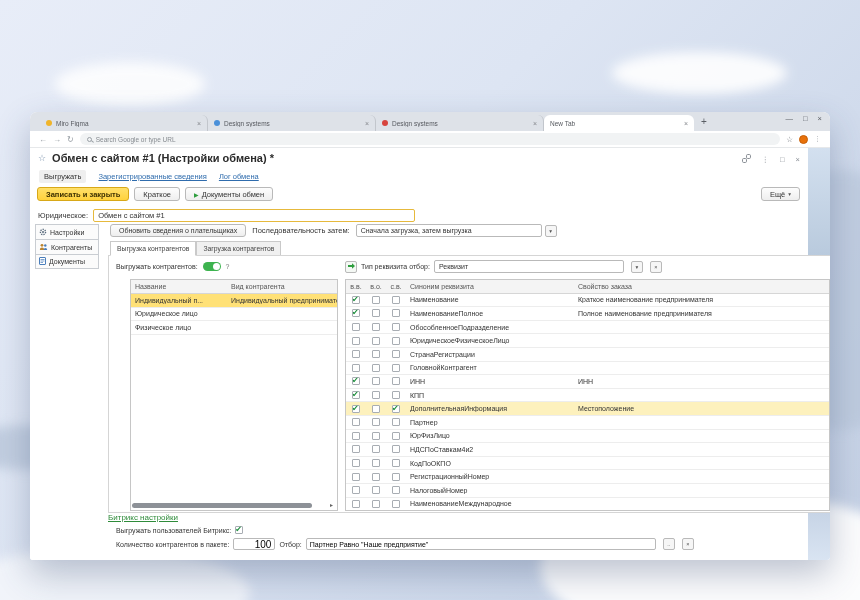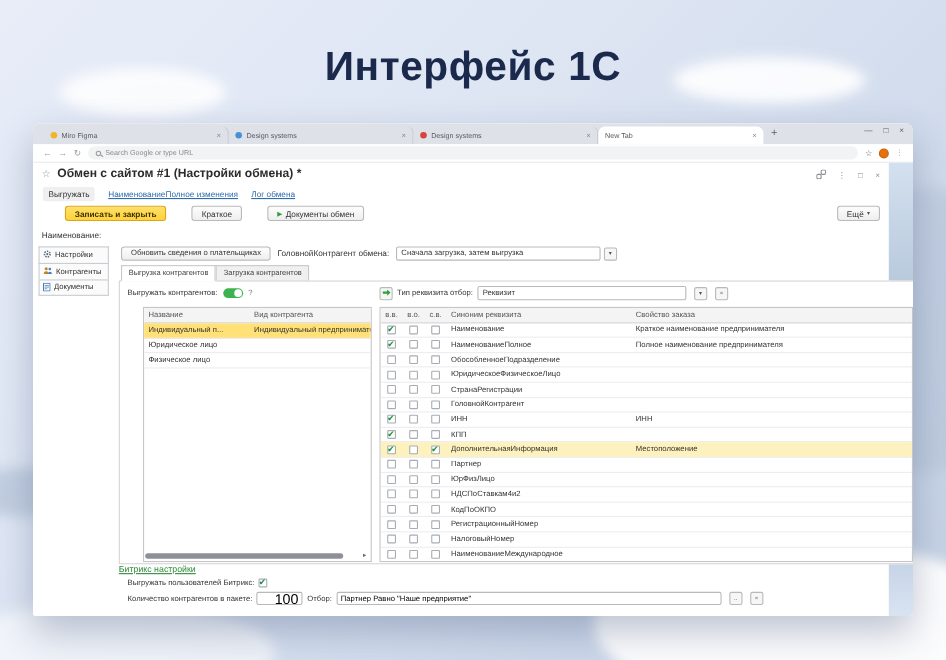--- a/index.html
+++ b/index.html
@@ -48,21 +48,21 @@
 
   .hrow { position:absolute; left:8px; top:4px; display:flex; align-items:center; gap:6px; }
   .hstar { color:#7c93ad; font-size:9px; }
   .htitle { font-size:11px; font-weight:700; color:#2b2b2b; }
   .hicons { position:absolute; right:30px; top:6px; display:flex; gap:11px; align-items:center; color:#8a8f96; font-size:7.5px; }
 
   .navlinks { position:absolute; left:9px; top:22px; display:flex; gap:12px; align-items:center; font-size:7.5px; }
   .navmain { background:#efefef; border-radius:2px; padding:2px 5px; color:#333; }
   .navlink { color:#2f6cad; text-decoration:underline; }
 
-  .toolbar { position:absolute; left:7px; top:39px; display:flex; gap:23px; align-items:center;margin-left:22px; }
+  .toolbar { position:absolute; left:7px; top:39px; display:flex; gap:5px; align-items:center; }
   .btn { height:14px; display:inline-flex; align-items:center; gap:3px; padding:0 8px;
     background:linear-gradient(#fdfdfd,#eeeeee); border:1px solid #b9b9b9; border-radius:3px; font-size:7.5px; color:#333; }
   .btn-yellow { background:linear-gradient(#ffe06a,#ffd23c); border-color:#d8a818; font-weight:700; color:#3c3000; }
   .play { color:#2f9e3f; font-size:6px; }
   .more-btn { position:absolute; right:30px; top:39px; }
   .dd-arrow { font-size:5.5px; color:#555; }
 
   .name-row { position:absolute; left:8px; top:61px; display:flex; align-items:center; gap:5px; font-size:7.5px; }
   .name-input { width:322px; height:13px; border:1px solid #e6b93c; border-radius:2px; font-size:7.5px;
     padding:0 4px; color:#333; font-family:inherit; outline:none; background:#fff; }
@@ -117,38 +117,37 @@
   .c2 { flex:1; }
   .cb { width:8px; height:8px; border:1px solid #a8adb3; border-radius:1px; background:#fff; position:relative; }
   .cb.checked::after { content:"✔"; position:absolute; left:-1px; top:-2px; font-size:8px; color:#1d8f3d; }
   .hscroll { position:absolute; left:24px; top:281px; width:180px; height:5px; border-radius:3px; background:#8d9197; }
   .hscroll-arrow { position:absolute; left:222px; top:279px; font-size:6px; color:#666; }
 
   .bottom { position:absolute; left:78px; top:365px; font-size:7px; }
   .other-link { font-size:8px; color:#2e8b3a; text-decoration:underline; }
   .bitrix-row { display:flex; align-items:center; gap:4px; margin:4px 0 0 8px; }
   .batch-row { display:flex; align-items:center; gap:4px; margin:4px 0 0 8px; }
-  .batch-input { width:42px; height:12px; border:1px solid #b9b9b9; border-radius:2px; font-size:13px;
+  .batch-input { width:42px; height:12px; border:1px solid #b9b9b9; border-radius:2px; font-size:10px;
     text-align:right; padding:0 3px; font-family:inherit; outline:none; }
   .filter-input { width:350px; height:12px; border:1px solid #b9b9b9; border-radius:2px; font-size:7px;
     padding:0 3px; font-family:inherit; outline:none; }
 </style>
 </head>
 <body>
 
 <div class="slide">
 
   <div class="cloud" style="left:55px;top:62px;width:150px;height:44px;opacity:.85;"></div>
   <div class="cloud" style="left:612px;top:52px;width:175px;height:42px;opacity:.9;"></div>
   <div class="cloud slate" style="left:795px;top:170px;width:90px;height:260px;opacity:.55;border-radius:40px;"></div>
   <div class="cloud slate" style="left:-35px;top:425px;width:120px;height:45px;opacity:.7;"></div>
   <div class="cloud" style="left:540px;top:492px;width:380px;height:150px;opacity:.95;"></div>
   <div class="cloud" style="left:-50px;top:548px;width:300px;height:90px;opacity:.6;"></div>
 
-  <h1 class="slide-title">Интерфейс 1С</h1>
 
   <div class="window">
 
     <div class="tabstrip">
       <div style="display:flex;" id="tabs">
           <div class="tab">
             <div class="fav" style="background: rgb(240, 180, 41);"></div>
             <div class="lbl">Miro Figma</div>
             <div class="x">×</div>
           </div>
@@ -202,39 +201,40 @@
               <rect x="4.5" y="0.5" width="4" height="4" rx="1.2" fill="none" stroke="#8a8f96"></rect>
             </svg>
         </span>
         <span>⋮</span>
         <span>□</span>
         <span>×</span>
       </div>
 
       <div class="navlinks">
         <span class="navmain">Выгружать</span>
-        <span class="navlink">НаименованиеПолное изменения</span>
+        <span class="navlink">Зарегистрированные сведения</span>
         <span class="navlink">Лог обмена</span>
       </div>
 
       <div class="toolbar">
         <span class="btn btn-yellow">Записать и закрыть</span>
         <span class="btn">Краткое</span>
         <span class="btn">
             <span class="play">▶</span>
             <span>Документы обмен</span>
           </span>
       </div>
       <span class="btn more-btn">
           <span>Ещё</span>
           <span class="dd-arrow">▾</span>
         </span>
 
       <div class="name-row">
-        <span>Наименование:</span>
+        <span>Юридическое:</span>
+        <input class="name-input" value="Обмен с сайтом #1" style="">
       </div>
 
       <div class="sidebar" id="sidebar">
           <div class="side-item">
             <div><svg width="8" height="8" viewBox="0 0 8 8">
                 <circle cx="4" cy="4" r="2.6" fill="none" stroke="#5a6b7d" stroke-width="1.4" stroke-dasharray="1.3 1"></circle>
                 <circle cx="4" cy="4" r="1" fill="#5a6b7d"></circle>
               </svg></div>
             <div>Настройки</div>
           </div>
@@ -252,21 +252,21 @@
                 <rect x="0.5" y="0.5" width="6" height="7" rx="0.5" fill="#fff" stroke="#4a7ebb"></rect>
                 <path d="M1.5 2.5 H5.5 M1.5 4 H5.5 M1.5 5.5 H4" stroke="#4a7ebb" stroke-width="0.7"></path>
               </svg></div>
             <div>Документы</div>
           </div>
         </div>
 
       <div class="panel">
         <div class="prow1">
           <span class="btn" style="height:13px;font-size:7px;">Обновить сведения о плательщиках</span>
-          <span class="seq-label">ГоловнойКонтрагент обмена:</span>
+          <span class="seq-label">Последовательность затем:</span>
           <span class="combo">
             <span class="cval">Сначала загрузка, затем выгрузка</span>
             <span class="sqbtn">▾</span>
           </span>
         </div>
 
         <div class="ptabs">
           <span class="ptab active">Выгрузка контрагентов</span>
           <span class="ptab">Загрузка контрагентов</span>
         </div>

